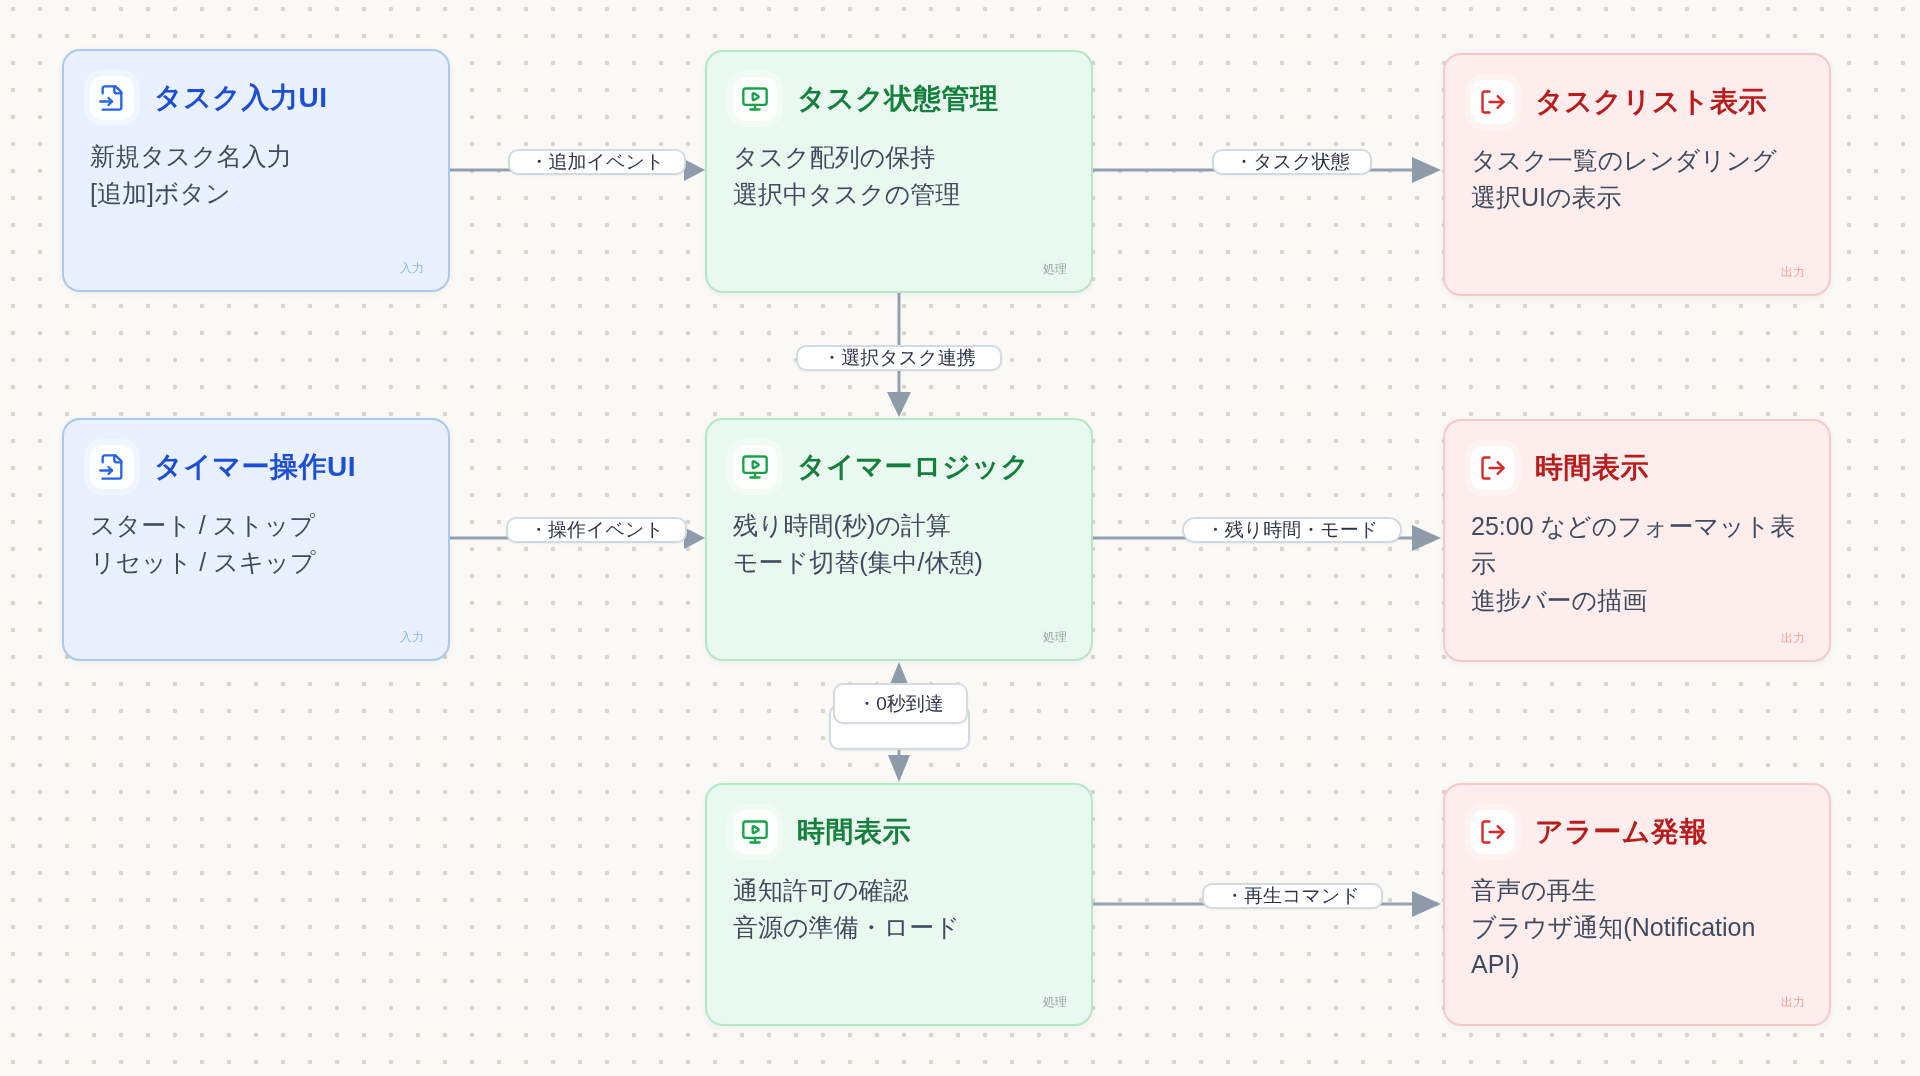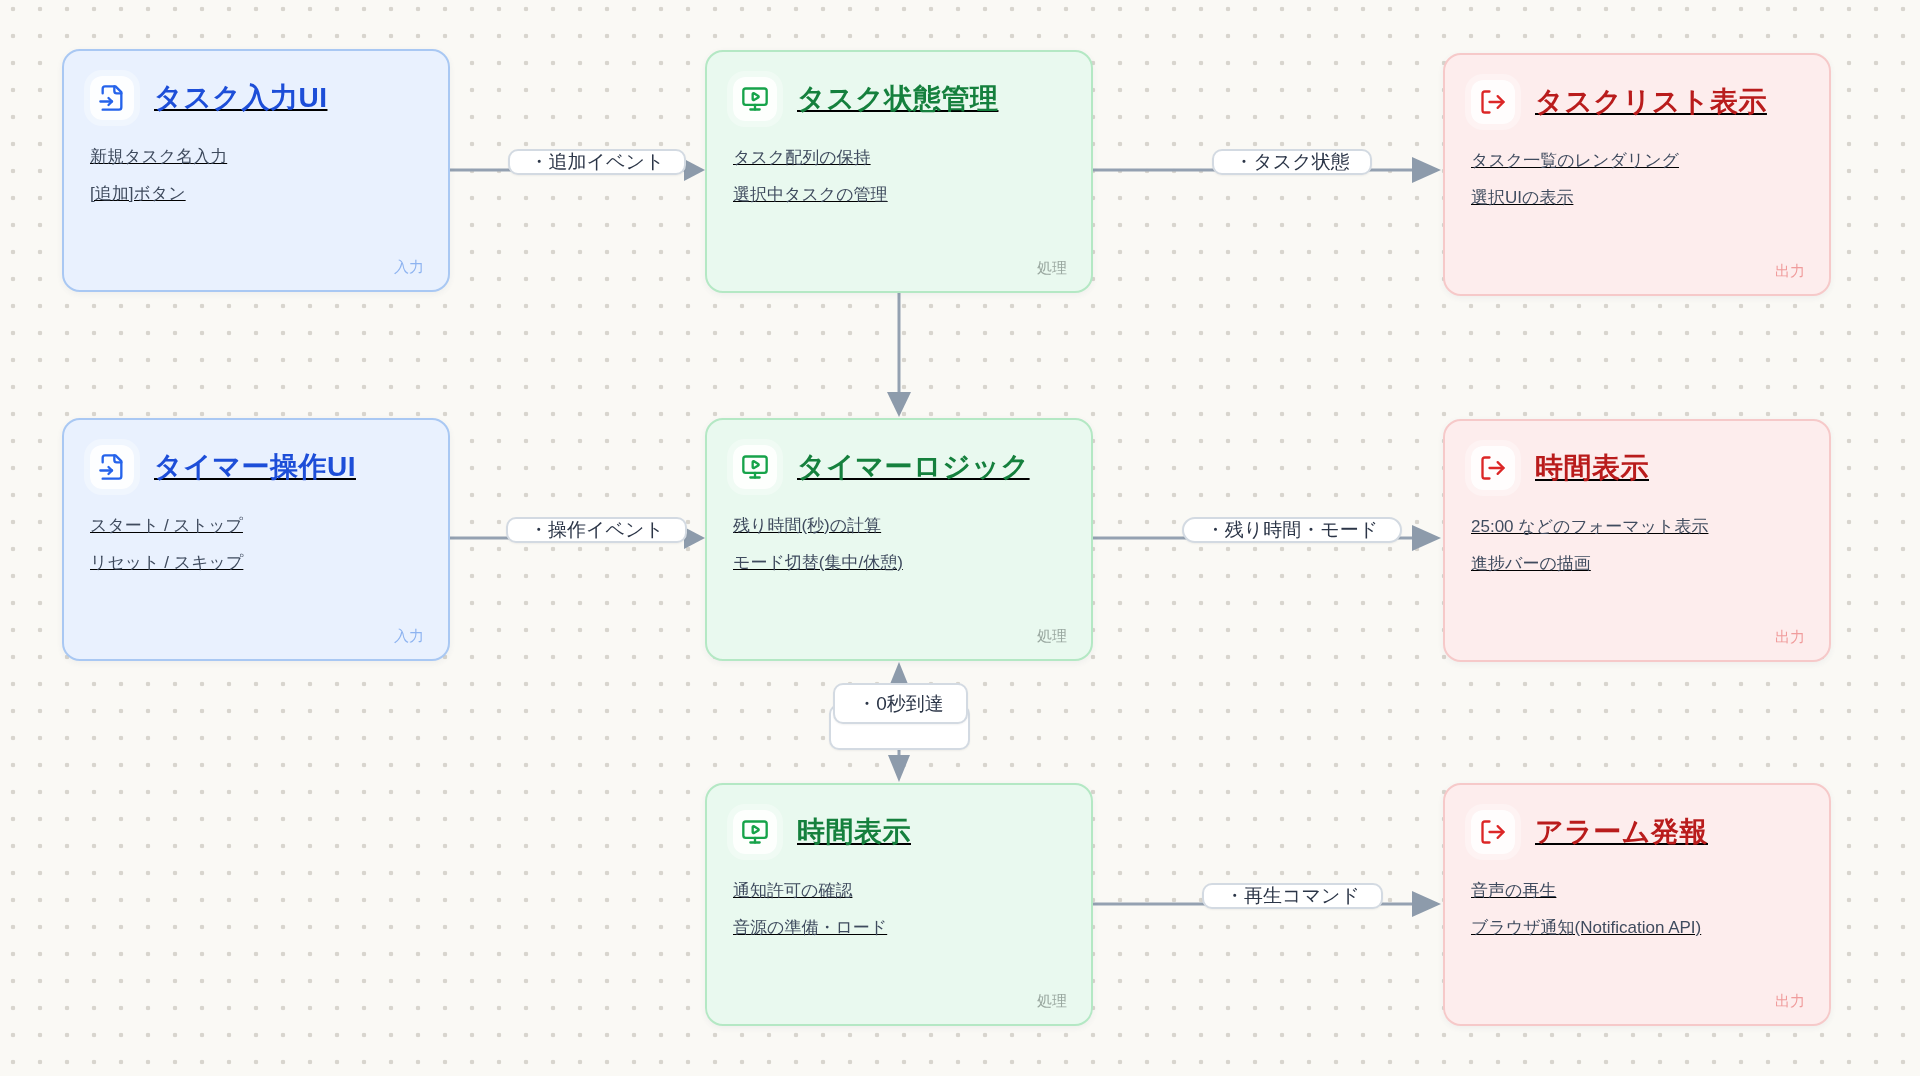--- a/index.html
+++ b/index.html
@@ -14,32 +14,32 @@
     background-size:27px 27px;
     background-position:10px 6px;
   }
   svg.edges{position:absolute;left:0;top:0;z-index:1;pointer-events:none;}
   svg.edges line{stroke:#94a1b1;stroke-width:3;}
   svg.edges polygon{fill:#8d9bab;}
 
   .node{
     position:absolute;width:388px;height:243px;box-sizing:border-box;
     border-radius:18px;border:2px solid;z-index:2;
-    padding:25px 26px;box-shadow:0 2px 6px rgba(50,70,100,.06);text-decoration:underline;
+    padding:25px 26px;box-shadow:0 2px 6px rgba(50,70,100,.06);
   }
   .node .head{display:flex;align-items:center;margin-bottom:18px;}
   .node .chip{
     width:44px;height:44px;border-radius:12px;flex:0 0 44px;
     background:rgba(255,255,255,.88);display:flex;align-items:center;justify-content:center;
     box-shadow:0 0 0 6px rgba(255,255,255,.35);
   }
   .node .chip svg{width:28px;height:28px;fill:none;stroke-width:2;stroke-linecap:round;stroke-linejoin:round;}
   .node .title{margin:0 0 0 20px;font-size:28px;font-weight:700;letter-spacing:.5px;}
-  .node .line{margin:0;font-size:17px;line-height:37px;color:#3f4b5e;}
-  .node .tag{position:absolute;right:24px;bottom:13px;font-size:15px;font-weight:500;}
+  .node .line{margin:0;font-size:25px;line-height:37px;color:#3f4b5e;}
+  .node .tag{position:absolute;right:24px;bottom:13px;font-size:12px;font-weight:500;}
 
   .node.input{background:#e9f1fe;border-color:#a9c8f3;}
   .node.input .title{color:#1d4ed8;}
   .node.input .chip svg{stroke:#2563eb;}
   .node.input .tag{color:#8db3f0;}
 
   .node.process{background:#e9f9ef;border-color:#b4e8c4;}
   .node.process .title{color:#15803d;}
   .node.process .chip svg{stroke:#16a34a;}
   .node.process .tag{color:#9aa8a0;}
@@ -232,19 +232,20 @@
       </span>
       <h2 class="title">アラーム発報</h2>
     </div>
     <p class="line">音声の再生</p>
     <p class="line">ブラウザ通知(Notification API)</p>
     <span class="tag">出力</span>
   </div>
 
   <div class="edge-label l0">・追加イベント</div>
   <div class="edge-label l1">・タスク状態</div>
+  <div class="edge-label l2">・選択タスク連携</div>
   <div class="edge-label l3">・操作イベント</div>
   <div class="edge-label l4">・残り時間・モード</div>
   <div class="edge-label l5-back"></div>
   <div class="edge-label l5">・0秒到達</div>
   <div class="edge-label l6">・再生コマンド</div>
 
 </div>
 
 </body></html>

